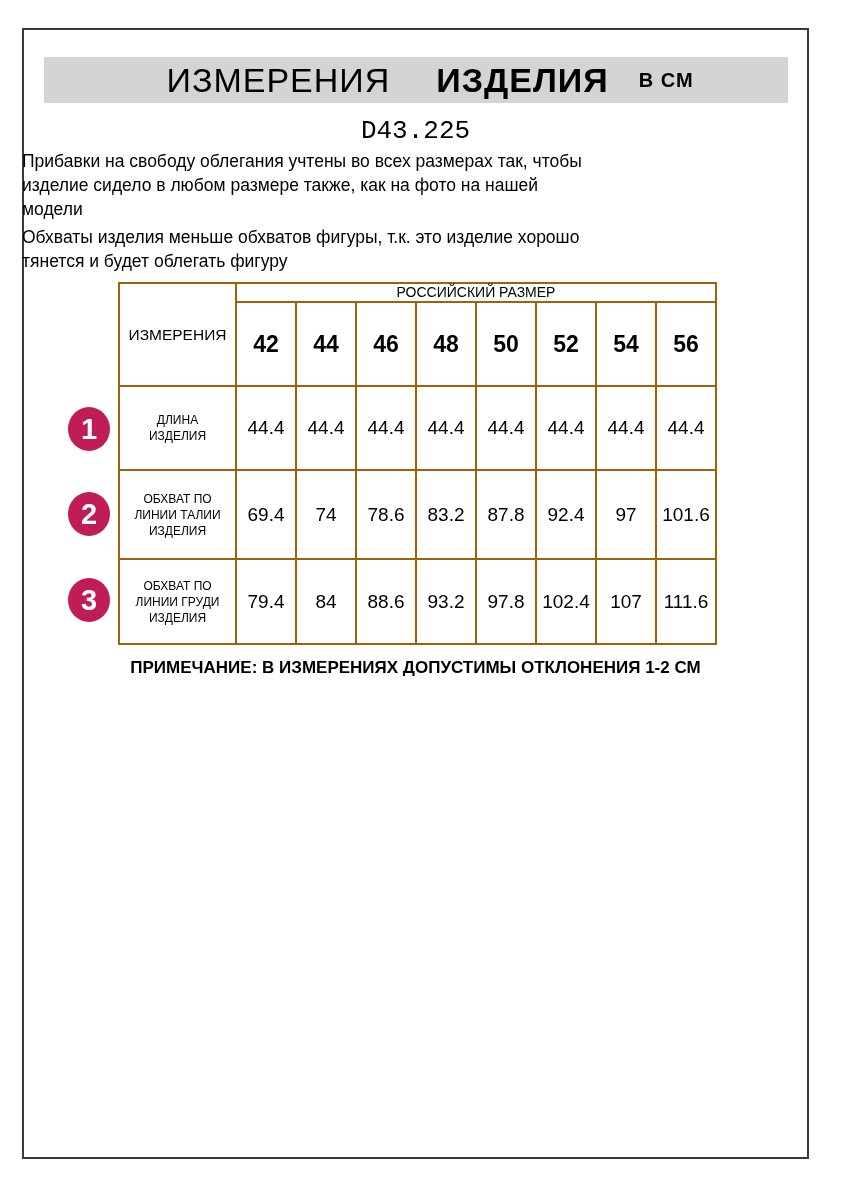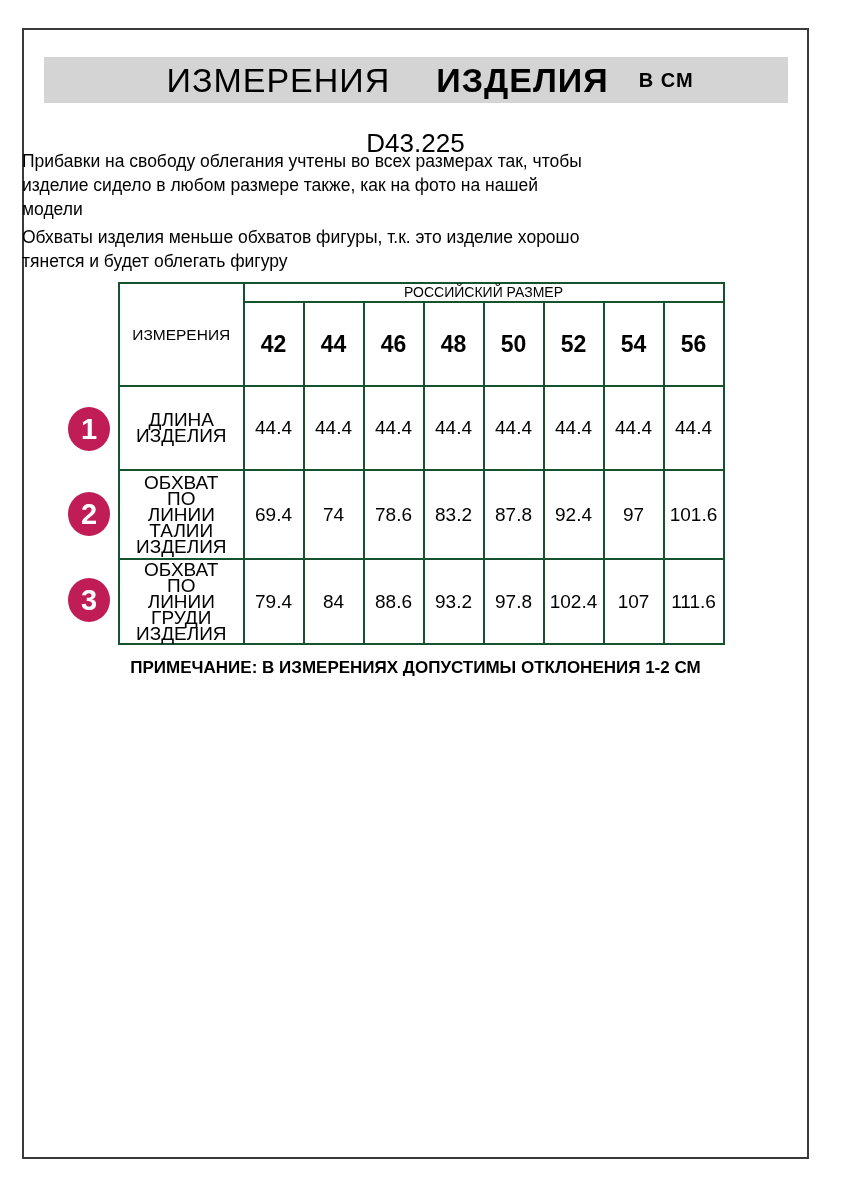--- a/index.html
+++ b/index.html
@@ -20,47 +20,47 @@
     position:absolute; left:44px; top:57px; width:744px; height:46px;
     background:#d4d4d4;
     display:flex; align-items:center; justify-content:center;
     padding-left:28px;
   }
   .title-main { font-size:34px; letter-spacing:1px; }
   .title-bold { font-size:34px; font-weight:bold; margin-left:46px; letter-spacing:1px; }
   .title-unit { font-size:20px; margin-left:30px; margin-top:0; letter-spacing:1px;font-weight:bold; }
 
   .product-code {
-    position:absolute; left:22px; top:128px; width:787px;
-    text-align:center; font-size:26px;
+    position:absolute; left:22px; top:116px; width:787px;
+    text-align:center; font-size:26px;font-family:Liberation Mono, monospace;
   }
 
   .intro {
     position:absolute; left:22px; top:149px; width:787px;
     font-size:17.5px; line-height:24px;
   }
   .intro .para { margin-bottom:4px; }
 
   .table-area { position:absolute; left:118px; top:282px; }
   table.size-table { border-collapse:collapse; table-layout:fixed; }
   table.size-table td {
-    border:2px solid #14532d; text-align:center; vertical-align:middle;
+    border:2px solid #a16207; text-align:center; vertical-align:middle;
     background:#fff;
   }
   col.c-label { width:117px; }
   col.c-size  { width:60px; }
   tr.r-grouphdr { height:19px; }
   tr.r-sizes    { height:84px; }
   tr.r-data1    { height:84px; }
   tr.r-data2    { height:89px;margin-left:11px; }
   tr.r-data3    { height:85px;margin-top:47px; }
   td.corner { font-size:15.5px; }
   td.group-hdr { font-size:14px; line-height:17px; }
   td.size-cell { font-size:23px; font-weight:bold; }
-  td.row-label { font-size:19px; line-height:16px; padding:0 16px; }
+  td.row-label { font-size:12px; line-height:16px; padding:0 8px; }
   td.val-cell  { font-size:19px; }
 
   .badge {
     position:absolute; left:68px; width:42px; height:44px;
     border-radius:50%; background:#c01d56; color:#fff;
     font-size:29px; font-weight:bold;
     display:flex; align-items:center; justify-content:center;
   }
   .badge-1 { top:407px; }
   .badge-2 { top:492px; }

